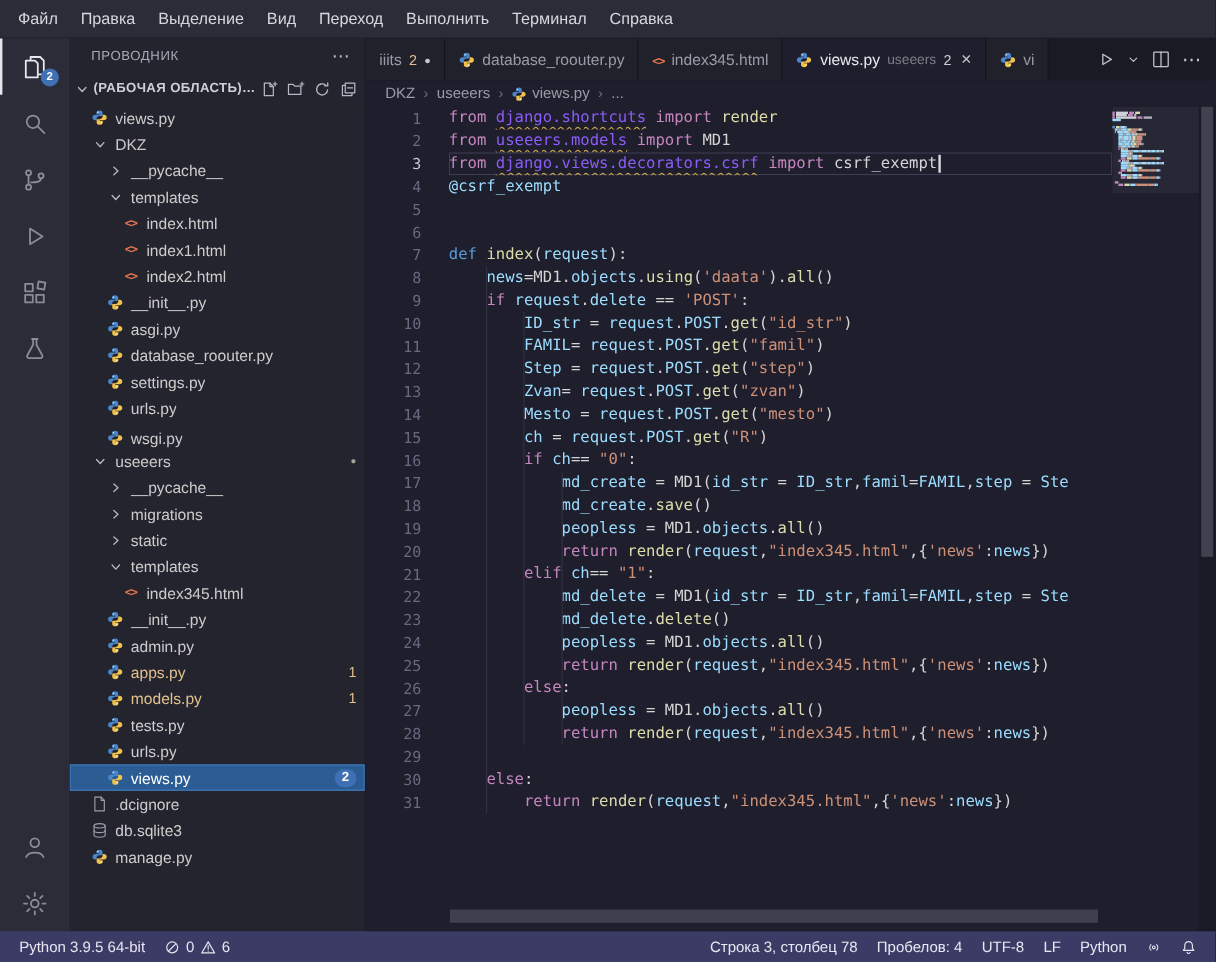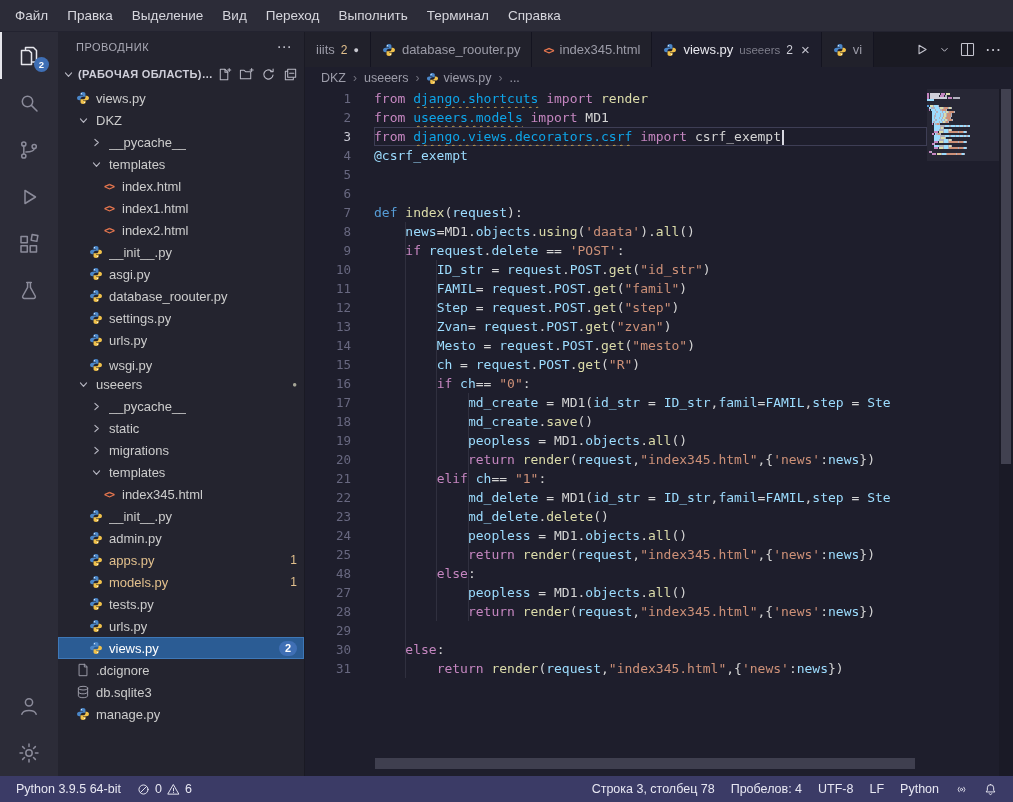--- a/index.html
+++ b/index.html
@@ -81,21 +81,21 @@
   .cl{display:flex;height:19px;white-space:pre}
   .cl .g{flex:none;width:46px;text-align:right;color:#686880;margin-right:23px;font-size:12.5px}
   .cl.cur .g{color:#c9c9d4}
   .cl .c{flex:1;min-width:0;overflow:hidden}
   .cl.cur .c{box-shadow:inset 0 0 0 1px #3e3e55}
   .cursor{display:inline-block;width:1.5px;height:15px;background:#d7d7e0;vertical-align:middle;margin-left:1px}
   .guide{position:absolute;width:1px;background:#30303f}
 
   .tk-k{color:#c586c0}.tk-b{color:#569cd6}.tk-f{color:#dcdcaa}.tk-v{color:#9cdcfe}
   .tk-s{color:#ce9178}.tk-p{color:#d4d4d4}.tk-d{color:#9cdcfe}
-  .tk-m{color:#0ea5e9;text-decoration:underline wavy #c8a24d 1px;text-underline-offset:3px}
+  .tk-m{color:#8b5cf6;text-decoration:underline wavy #c8a24d 1px;text-underline-offset:3px}
 
   .minimap{position:absolute;top:0;right:14px;width:72px;bottom:0;padding-top:4px;cursor:pointer}
   .mm-slider{position:absolute;top:0;left:0;right:0;height:72px;background:rgba(255,255,255,.045)}
   .mm-line{height:2px;display:flex;position:relative}
   .mm-line span{height:2px;display:block;flex:none}
   .vscrollbar{position:absolute;top:0;right:0;width:14px;bottom:0;background:rgba(0,0,0,.12)}
   .vscrollbar .thumb{position:absolute;top:0;left:2px;width:10px;height:375px;background:rgba(126,126,145,.4)}
   .hscrollbar{position:absolute;left:0;right:86px;bottom:7px;height:11px}
   .hscrollbar .thumb{position:absolute;left:70px;width:540px;height:11px;background:rgba(126,126,145,.35)}
 
@@ -355,29 +355,29 @@
               </svg>
             </span>
             <span class="tree-label">__pycache__</span>
           </div>
           <div class="tree-row" style="padding-left: 30px;">
             <span class="chev">
               <svg viewBox="0 0 16 16" fill="none" stroke="currentColor" stroke-width="1.4" stroke-linecap="round" stroke-linejoin="round">
                 <path d="M6 4.2l4.2 3.8L6 11.8"></path>
               </svg>
             </span>
-            <span class="tree-label">static</span>
+            <span class="tree-label">migrations</span>
           </div>
           <div class="tree-row" style="padding-left: 30px;">
             <span class="chev">
               <svg viewBox="0 0 16 16" fill="none" stroke="currentColor" stroke-width="1.4" stroke-linecap="round" stroke-linejoin="round">
                 <path d="M6 4.2l4.2 3.8L6 11.8"></path>
               </svg>
             </span>
-            <span class="tree-label">migrations</span>
+            <span class="tree-label">static</span>
           </div>
           <div class="tree-row" style="padding-left: 30px;">
             <span class="chev open">
               <svg viewBox="0 0 16 16" fill="none" stroke="currentColor" stroke-width="1.4" stroke-linecap="round" stroke-linejoin="round">
                 <path d="M6 4.2l4.2 3.8L6 11.8"></path>
               </svg>
             </span>
             <span class="tree-label">templates</span>
           </div>
           <div class="tree-row" style="padding-left: 43px;">
@@ -613,21 +613,21 @@
             <div class="cl"><span class="g">16</span><span class="c"><span class="tk-p">        </span><span class="tk-k">if</span><span class="tk-p"> </span><span class="tk-v">ch</span><span class="tk-p">== </span><span class="tk-s">"0"</span><span class="tk-p">:</span></span></div>
             <div class="cl"><span class="g">17</span><span class="c"><span class="tk-p">            </span><span class="tk-v">md_create</span><span class="tk-p"> = </span><span class="tk-p">MD1</span><span class="tk-p">(</span><span class="tk-v">id_str</span><span class="tk-p"> = </span><span class="tk-v">ID_str</span><span class="tk-p">,</span><span class="tk-v">famil</span><span class="tk-p">=</span><span class="tk-v">FAMIL</span><span class="tk-p">,</span><span class="tk-v">step</span><span class="tk-p"> = </span><span class="tk-v">Ste</span></span></div>
             <div class="cl"><span class="g">18</span><span class="c"><span class="tk-p">            </span><span class="tk-v">md_create</span><span class="tk-p">.</span><span class="tk-f">save</span><span class="tk-p">()</span></span></div>
             <div class="cl"><span class="g">19</span><span class="c"><span class="tk-p">            </span><span class="tk-v">peopless</span><span class="tk-p"> = </span><span class="tk-p">MD1</span><span class="tk-p">.</span><span class="tk-v">objects</span><span class="tk-p">.</span><span class="tk-f">all</span><span class="tk-p">()</span></span></div>
             <div class="cl"><span class="g">20</span><span class="c"><span class="tk-p">            </span><span class="tk-k">return</span><span class="tk-p"> </span><span class="tk-f">render</span><span class="tk-p">(</span><span class="tk-v">request</span><span class="tk-p">,</span><span class="tk-s">"index345.html"</span><span class="tk-p">,{</span><span class="tk-s">'news'</span><span class="tk-p">:</span><span class="tk-v">news</span><span class="tk-p">})</span></span></div>
             <div class="cl"><span class="g">21</span><span class="c"><span class="tk-p">        </span><span class="tk-k">elif</span><span class="tk-p"> </span><span class="tk-v">ch</span><span class="tk-p">== </span><span class="tk-s">"1"</span><span class="tk-p">:</span></span></div>
             <div class="cl"><span class="g">22</span><span class="c"><span class="tk-p">            </span><span class="tk-v">md_delete</span><span class="tk-p"> = </span><span class="tk-p">MD1</span><span class="tk-p">(</span><span class="tk-v">id_str</span><span class="tk-p"> = </span><span class="tk-v">ID_str</span><span class="tk-p">,</span><span class="tk-v">famil</span><span class="tk-p">=</span><span class="tk-v">FAMIL</span><span class="tk-p">,</span><span class="tk-v">step</span><span class="tk-p"> = </span><span class="tk-v">Ste</span></span></div>
             <div class="cl"><span class="g">23</span><span class="c"><span class="tk-p">            </span><span class="tk-v">md_delete</span><span class="tk-p">.</span><span class="tk-f">delete</span><span class="tk-p">()</span></span></div>
             <div class="cl"><span class="g">24</span><span class="c"><span class="tk-p">            </span><span class="tk-v">peopless</span><span class="tk-p"> = </span><span class="tk-p">MD1</span><span class="tk-p">.</span><span class="tk-v">objects</span><span class="tk-p">.</span><span class="tk-f">all</span><span class="tk-p">()</span></span></div>
             <div class="cl"><span class="g">25</span><span class="c"><span class="tk-p">            </span><span class="tk-k">return</span><span class="tk-p"> </span><span class="tk-f">render</span><span class="tk-p">(</span><span class="tk-v">request</span><span class="tk-p">,</span><span class="tk-s">"index345.html"</span><span class="tk-p">,{</span><span class="tk-s">'news'</span><span class="tk-p">:</span><span class="tk-v">news</span><span class="tk-p">})</span></span></div>
-            <div class="cl"><span class="g">48</span><span class="c"><span class="tk-p">        </span><span class="tk-k">else</span><span class="tk-p">:</span></span></div>
+            <div class="cl"><span class="g">26</span><span class="c"><span class="tk-p">        </span><span class="tk-k">else</span><span class="tk-p">:</span></span></div>
             <div class="cl"><span class="g">27</span><span class="c"><span class="tk-p">            </span><span class="tk-v">peopless</span><span class="tk-p"> = </span><span class="tk-p">MD1</span><span class="tk-p">.</span><span class="tk-v">objects</span><span class="tk-p">.</span><span class="tk-f">all</span><span class="tk-p">()</span></span></div>
             <div class="cl"><span class="g">28</span><span class="c"><span class="tk-p">            </span><span class="tk-k">return</span><span class="tk-p"> </span><span class="tk-f">render</span><span class="tk-p">(</span><span class="tk-v">request</span><span class="tk-p">,</span><span class="tk-s">"index345.html"</span><span class="tk-p">,{</span><span class="tk-s">'news'</span><span class="tk-p">:</span><span class="tk-v">news</span><span class="tk-p">})</span></span></div>
             <div class="cl"><span class="g">29</span><span class="c"></span></div>
             <div class="cl"><span class="g">30</span><span class="c"><span class="tk-p">    </span><span class="tk-k">else</span><span class="tk-p">:</span></span></div>
             <div class="cl"><span class="g">31</span><span class="c"><span class="tk-p">        </span><span class="tk-k">return</span><span class="tk-p"> </span><span class="tk-f">render</span><span class="tk-p">(</span><span class="tk-v">request</span><span class="tk-p">,</span><span class="tk-s">"index345.html"</span><span class="tk-p">,{</span><span class="tk-s">'news'</span><span class="tk-p">:</span><span class="tk-v">news</span><span class="tk-p">})</span></span></div>
             <div class="guide" style="left: 100px; top: 133px; height: 456px;"></div>
             <div class="guide" style="left: 131px; top: 171px; height: 361px;"></div>
             <div class="guide" style="left: 163px; top: 304px; height: 228px;"></div>
           </div>
         <div class="minimap">

